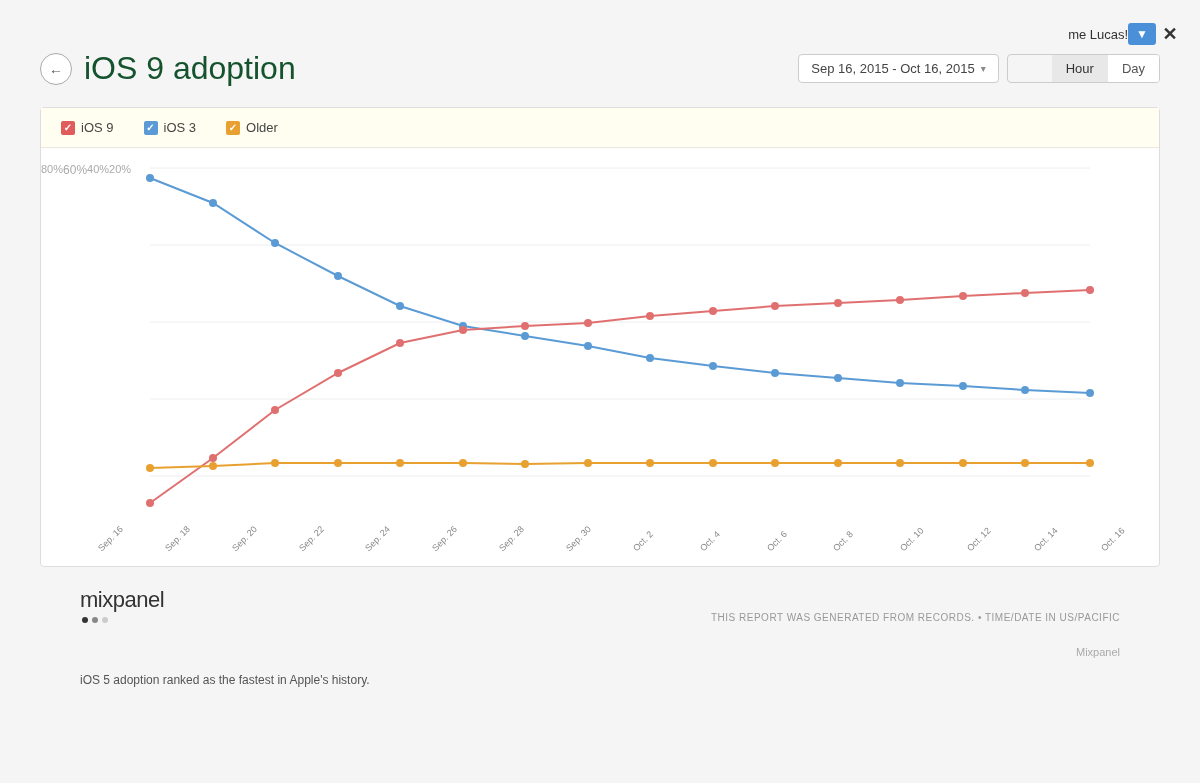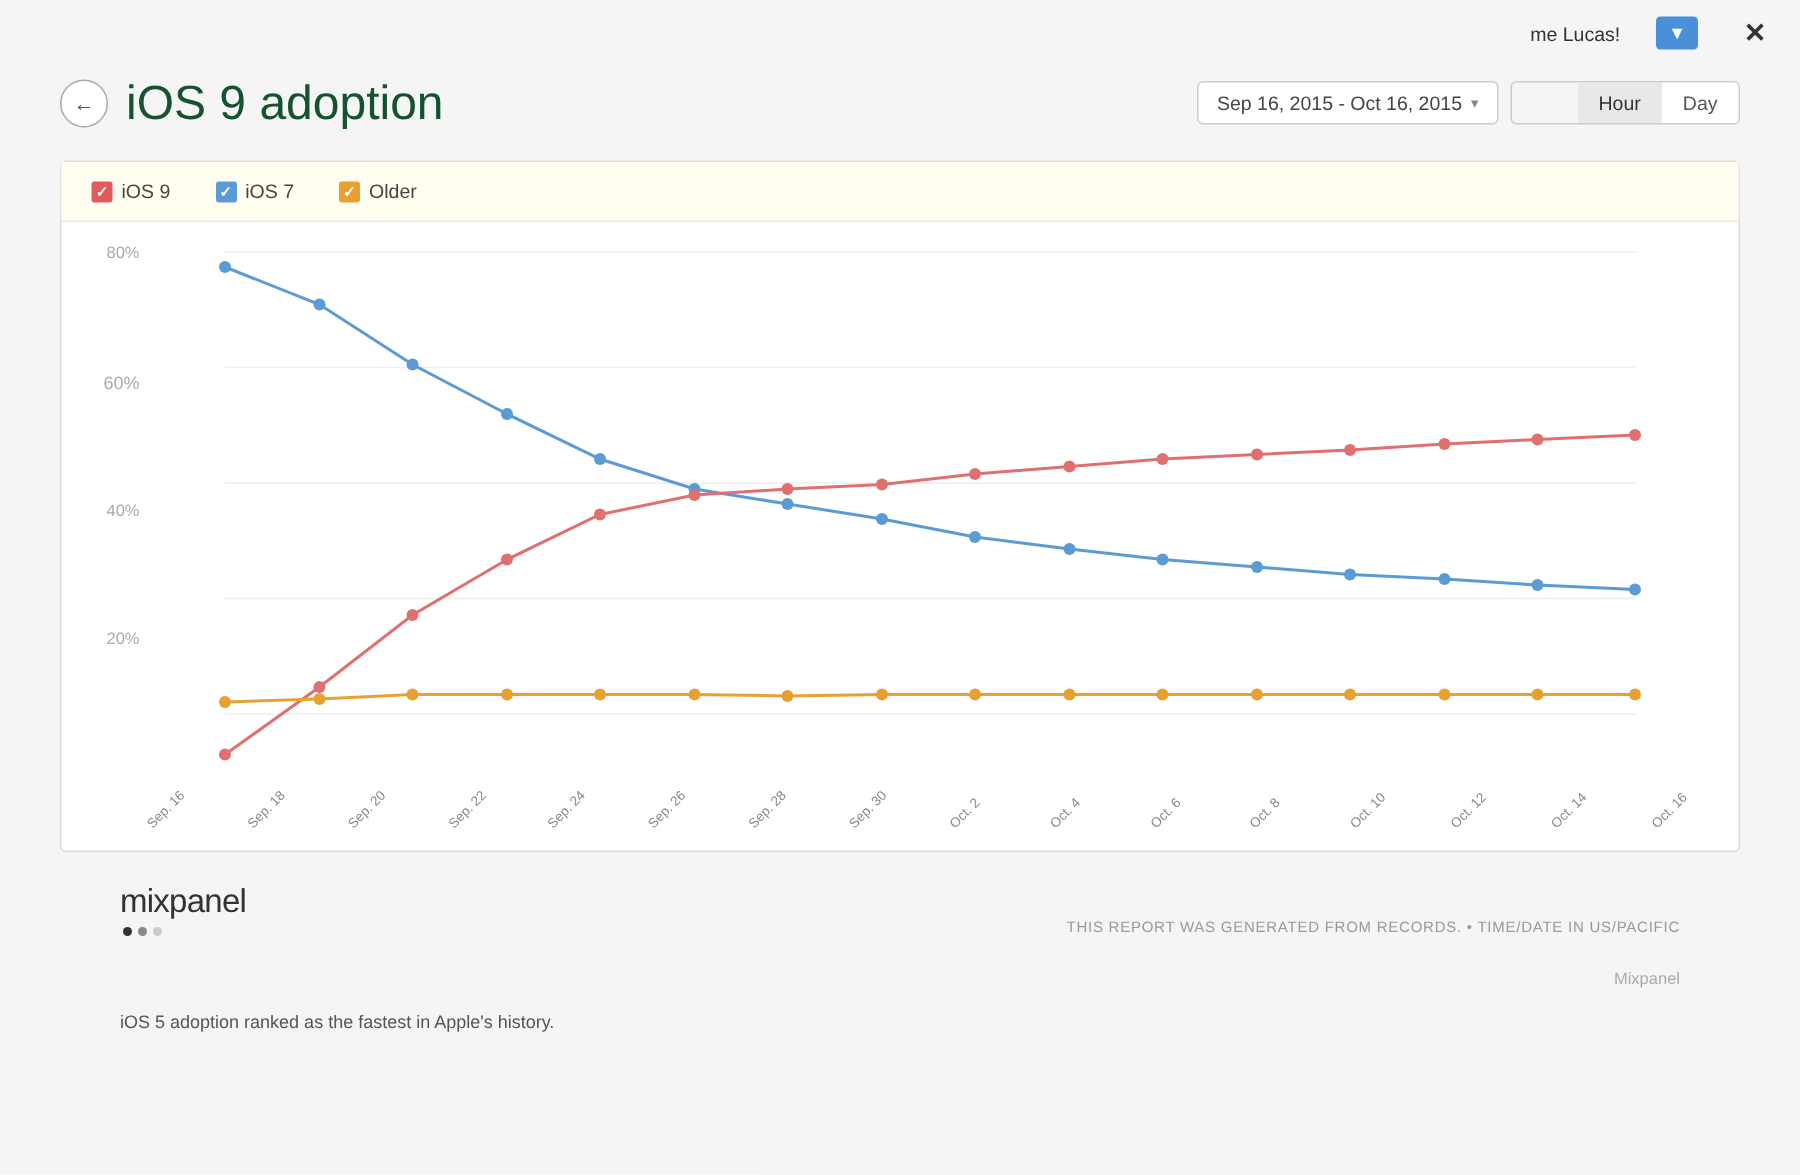--- a/index.html
+++ b/index.html
@@ -7,26 +7,26 @@
       font-family: -apple-system, BlinkMacSystemFont, "Segoe UI", Helvetica, Arial, sans-serif;
       background: #f5f5f5;
       width: 1200px;
       min-height: 783px;
       position: relative;
       overflow: hidden;
     }
 
     .top-bar {
       position: absolute;
-      top: 0;
+      top: 12px;
       right: 0;
       display: flex;
       align-items: center;
       padding: 8px 16px;
-      gap: 24px;
+      gap: 0;
       z-index: 10;
     }
 
     .welcome-text {
       font-size: 13px;
       color: #333;
     }
 
     .close-btn {
       width: 28px;
@@ -253,31 +253,31 @@
   </div>
 
   <div class="chart-container">
     <div class="legend-bar">
       <div class="legend-item">
         <div class="legend-checkbox ios9">✓</div>
         <span>iOS 9</span>
       </div>
       <div class="legend-item">
         <div class="legend-checkbox ios8">✓</div>
-        <span>iOS 7</span>
+        <span>iOS 3</span>
       </div>
       <div class="legend-item">
         <div class="legend-checkbox older">✓</div>
         <span>Older</span>
       </div>
     </div>
 
     <div style="display:flex; padding: 10px 20px 0 0;">
 
-      <div style="width:60px; display:flex; flex-direction:column; justify-content:space-between; padding: 5px 8px 50px 0; text-align:right;">
+      <div style="width:60px; display:flex; flex-direction:row; justify-content:space-between; padding: 5px 8px 50px 0; text-align:right;">
         <span style="font-size:11px;color:#aaa;">80%</span>
         <span style="font-size:12px;color:#aaa;">60%</span>
         <span style="font-size:11px;color:#aaa;">40%</span>
         <span style="font-size:11px;color:#aaa;">20%</span>
         <span style="font-size:11px;color:transparent;">0%</span>
       </div>
 
       <div style="flex:1; position:relative;">
         <svg viewBox="0 0 940 380" xmlns="http://www.w3.org/2000/svg" style="width:100%;height:380px;">
 

